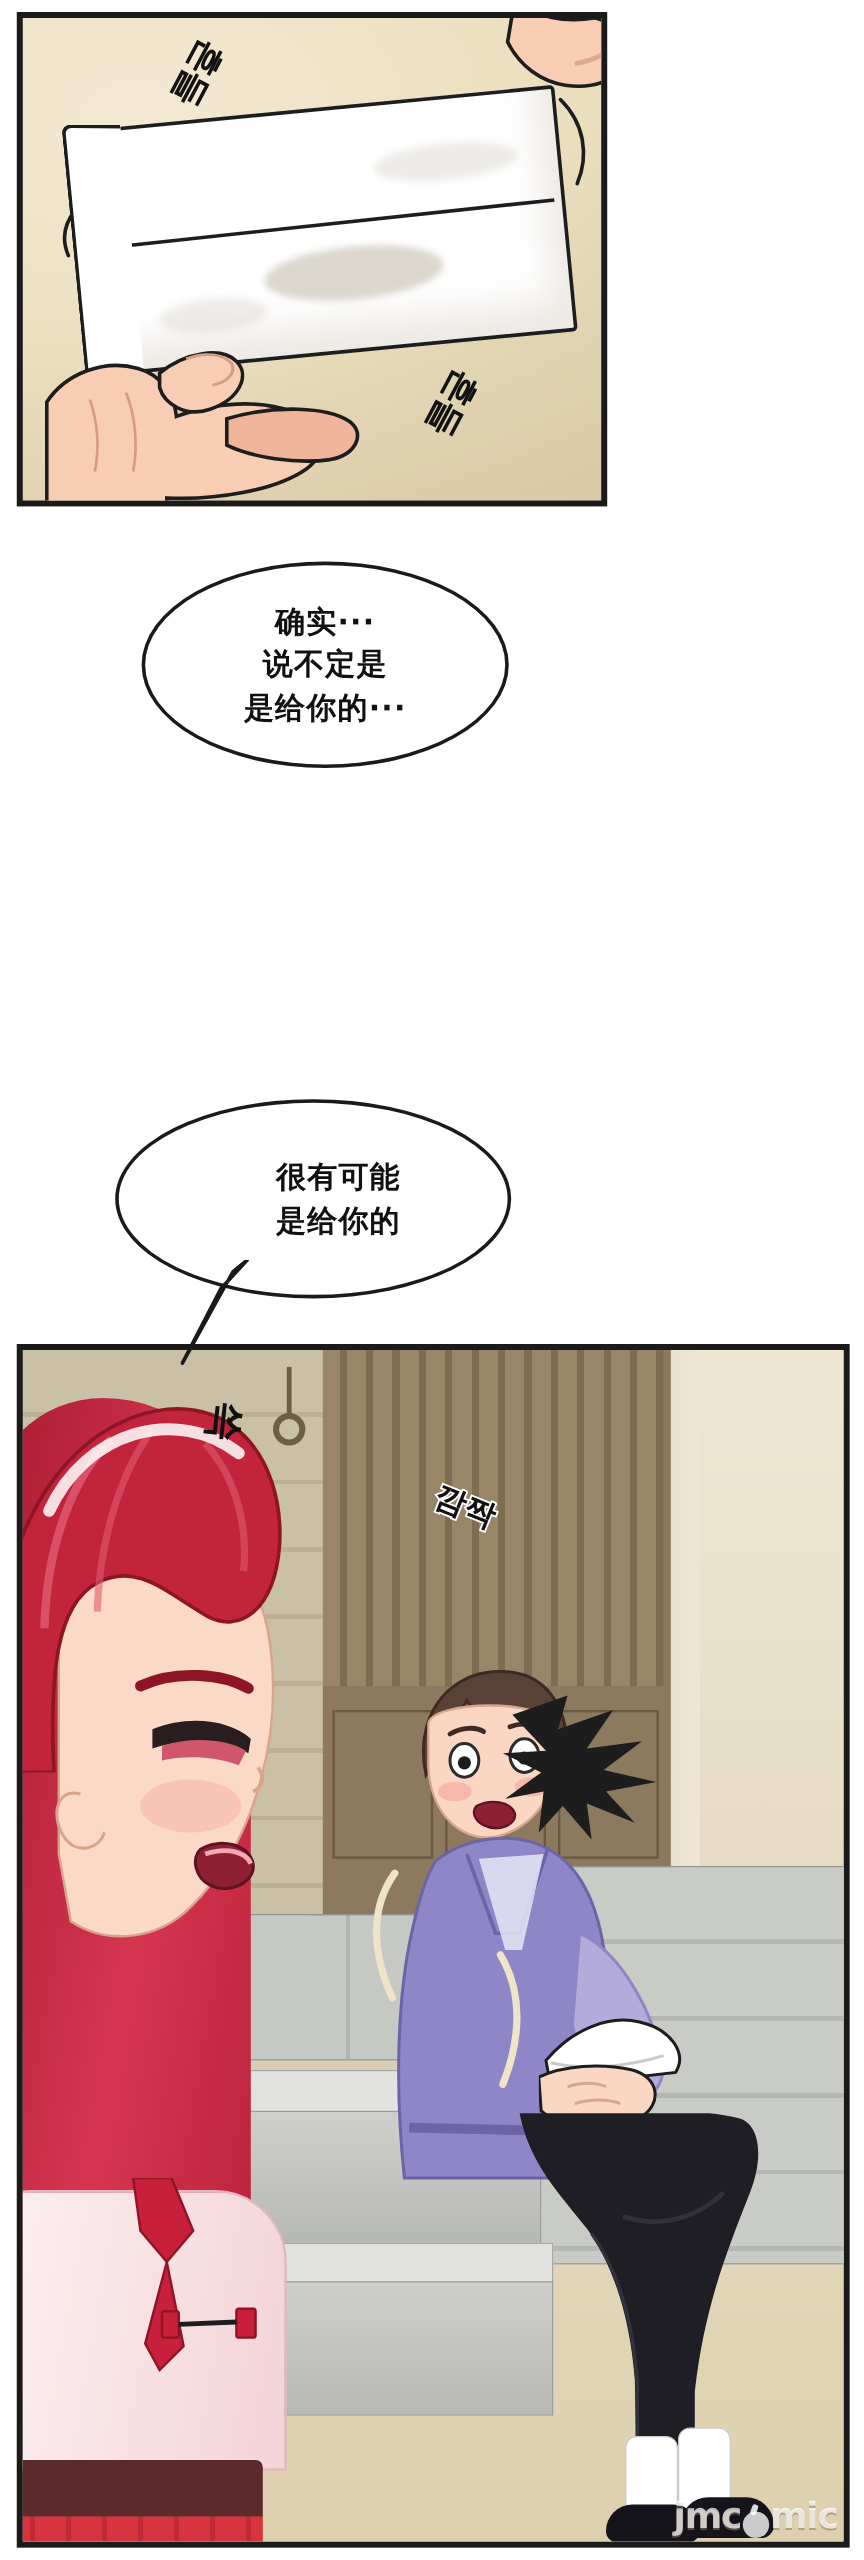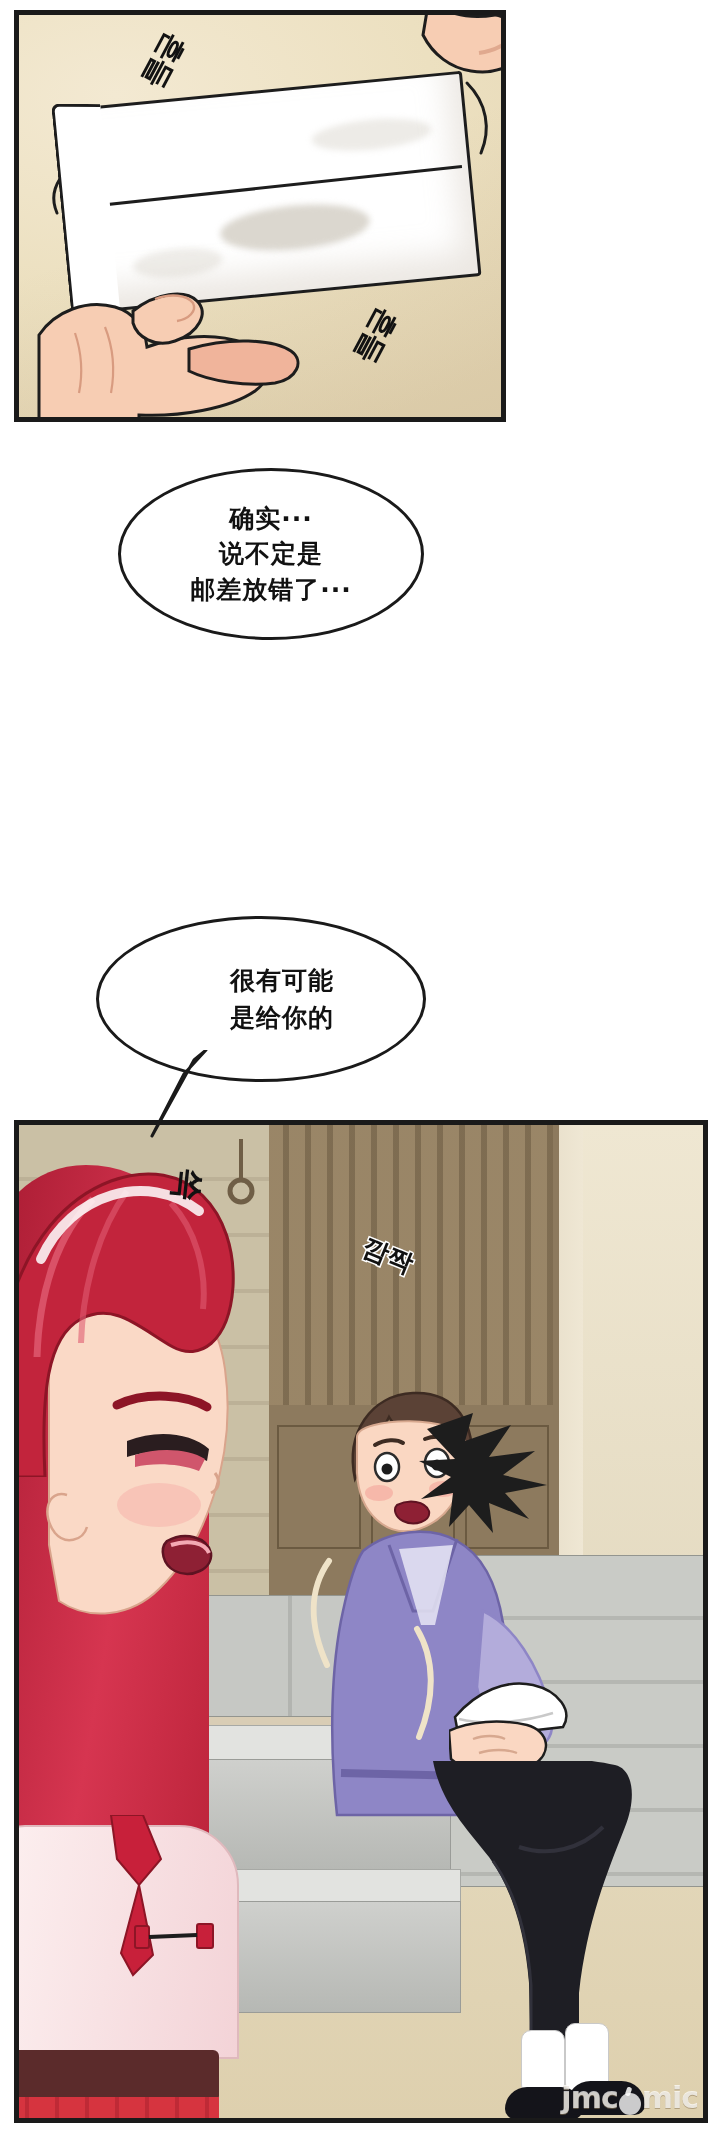--- a/index.html
+++ b/index.html
@@ -152,21 +152,21 @@
       <path d="M76 112 C 84 132, 86 156, 82 178" fill="none" stroke="#d89b80" stroke-width="2.2"></path>
     </svg>
 
     <div class="sfx" id="sfx-top">흔들</div>
     <div class="sfx" id="sfx-bottom">흔들</div>
   </div>
 
   <div class="bubble" id="bubble-1">
     <div class="btext">确实···
 说不定是
-邮差放错了···</div>
+是给你的···</div>
   </div>
 
   <div class="bubble" id="bubble-2">
     <div class="btext">很有可能
 是给你的</div>
   </div>
 
   <svg id="bubble-2-tail" viewBox="0 0 60 90">
     <path d="M56 0 L 44 10 L 2 86 L 34 24 Z" fill="#ffffff" stroke="#1a1a1a" stroke-width="3" stroke-linejoin="round"></path>
   </svg>

